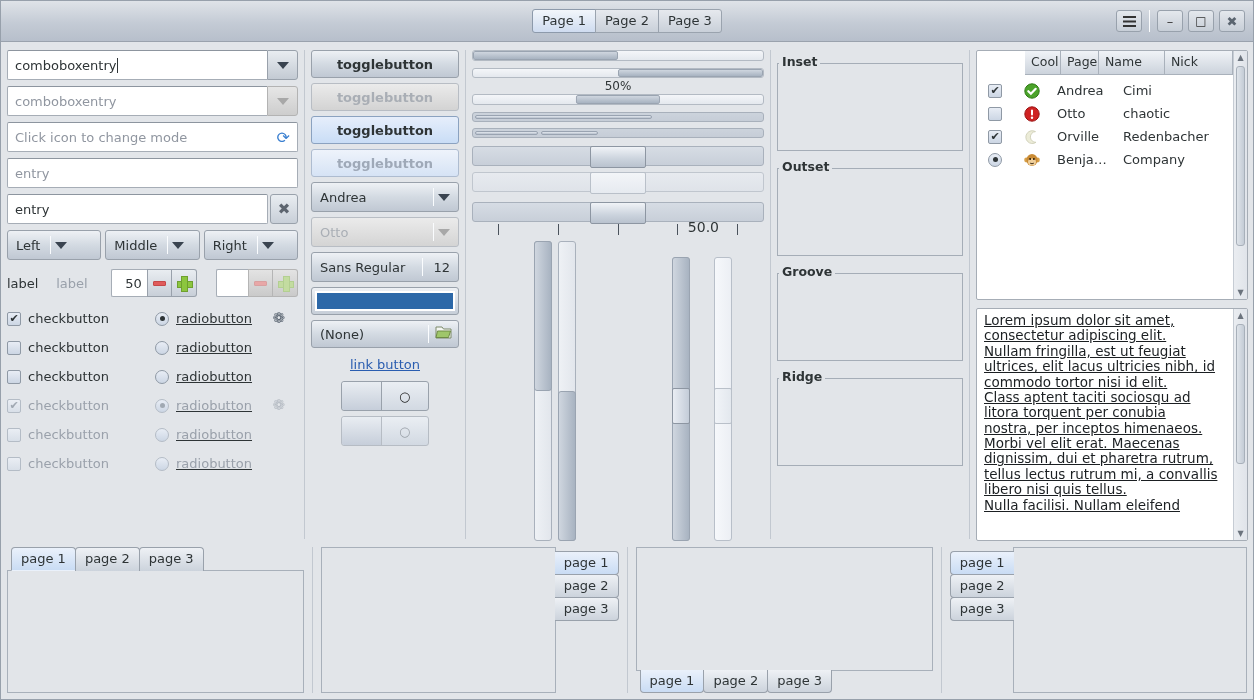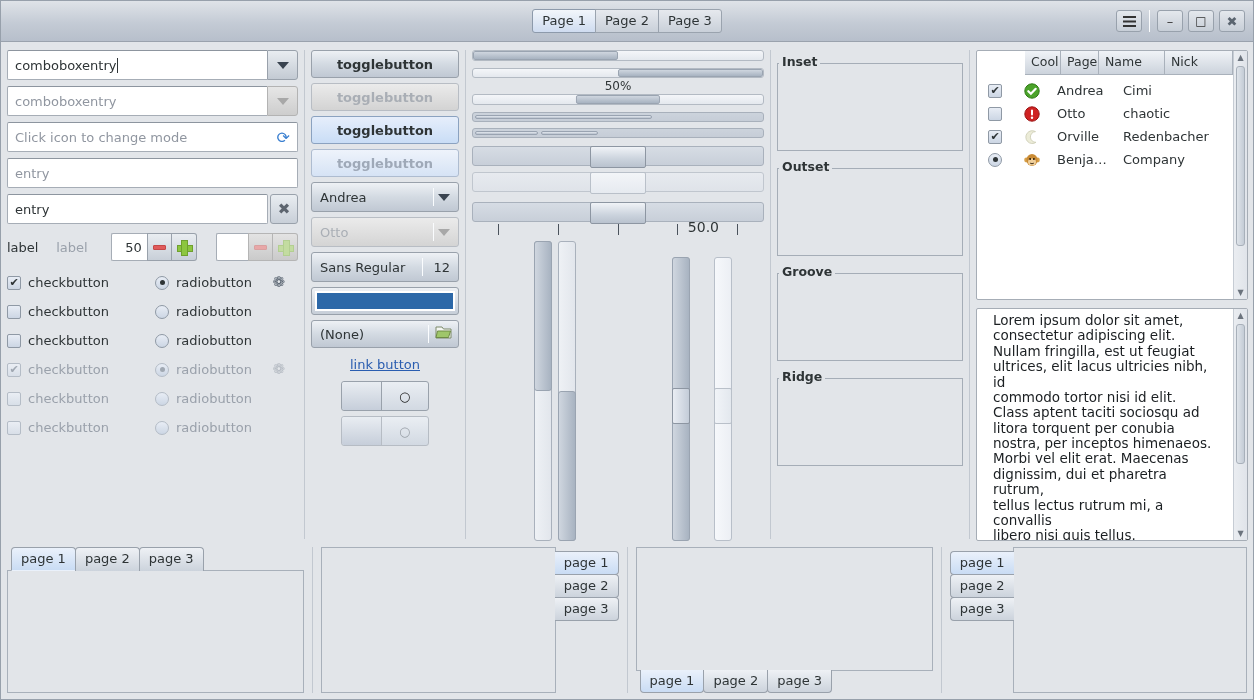--- a/index.html
+++ b/index.html
@@ -315,21 +315,21 @@
   .vsb-thumb{
     width:9px;margin-top:2px;border:1px solid #a8b0ba;border-radius:3px;
     background:linear-gradient(to right,#dfe4ea,#c4ccd6);
   }
 
   
   .tvw{
     border:1px solid #a6adb6;background:#fff;flex:1 1 auto;display:flex;overflow:hidden;border-radius:2px;
     min-height:0;
   }
-  .tvw-text{flex:1;padding:4px 16px;font-size:13.5px;line-height:1.14;color:#1b1f22;overflow:hidden;}
+  .tvw-text{flex:1;padding:4px 7px;font-size:13.5px;line-height:1.14;color:#1b1f22;overflow:hidden;text-decoration:underline;}
   .tvw-text p{margin:0;}
 
   
   .body-bot{
     flex:0 0 158px; display:flex; padding:6px; gap:8px;
   }
   .nbk{
     flex:1 1 0; min-width:0; position:relative; display:flex;
   }
   .nb-tabs{display:flex;}
@@ -423,20 +423,43 @@
 
       <div class="row">
         <div class="entry dim">entry</div>
       </div>
 
       <div class="row">
         <div class="entry">entry</div>
         <div class="clearbtn">✖</div>
       </div>
 
+      <div class="row" style="gap:4px;">
+        <div class="combobtn" style="flex:1;">
+          <span class="lbl">Left</span>
+          <span class="div"></span>
+          <span class="arr">
+              <i class="tri"></i>
+            </span>
+        </div>
+        <div class="combobtn" style="flex:1;">
+          <span class="lbl">Middle</span>
+          <span class="div"></span>
+          <span class="arr">
+              <i class="tri"></i>
+            </span>
+        </div>
+        <div class="combobtn" style="flex:1;">
+          <span class="lbl">Right</span>
+          <span class="div"></span>
+          <span class="arr">
+              <i class="tri"></i>
+            </span>
+        </div>
+      </div>
 
       <div class="row" style="gap:0;margin-top:3px;">
         <span style="font-size:13px;width:56px;">label</span>
         <span class="dim-txt" style="font-size:13px;width:62px;">label</span>
         <div class="spin">
           <div class="val">50</div>
           <div class="stepbtn">
               <i class="minus"></i>
             </div>
           <div class="stepbtn">
@@ -475,21 +498,21 @@
             </div>
           <div class="cr-item dim-txt">
               <span class="chk dis"></span>
               <span>checkbutton</span>
             </div>
           <div class="cr-item dim-txt">
               <span class="chk dis"></span>
               <span>checkbutton</span>
             </div>
         </div>
-        <div class="cr-col" style="width:110px;">
+        <div class="cr-col" style="width:110px;text-decoration:underline;">
           <div class="cr-item">
               <span class="rad">
                 <i class="dot"></i>
               </span>
               <span>radiobutton</span>
             </div>
           <div class="cr-item">
               <span class="rad"></span>
               <span>radiobutton</span>
             </div>

